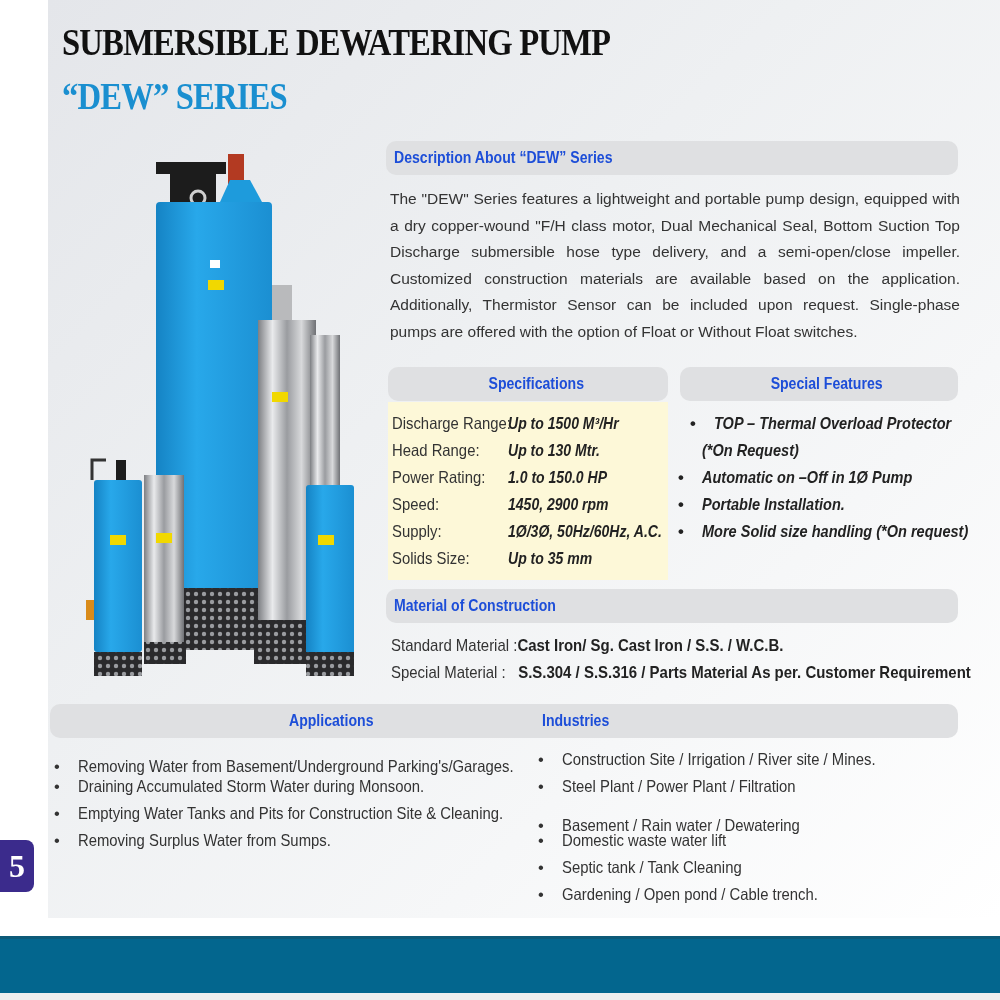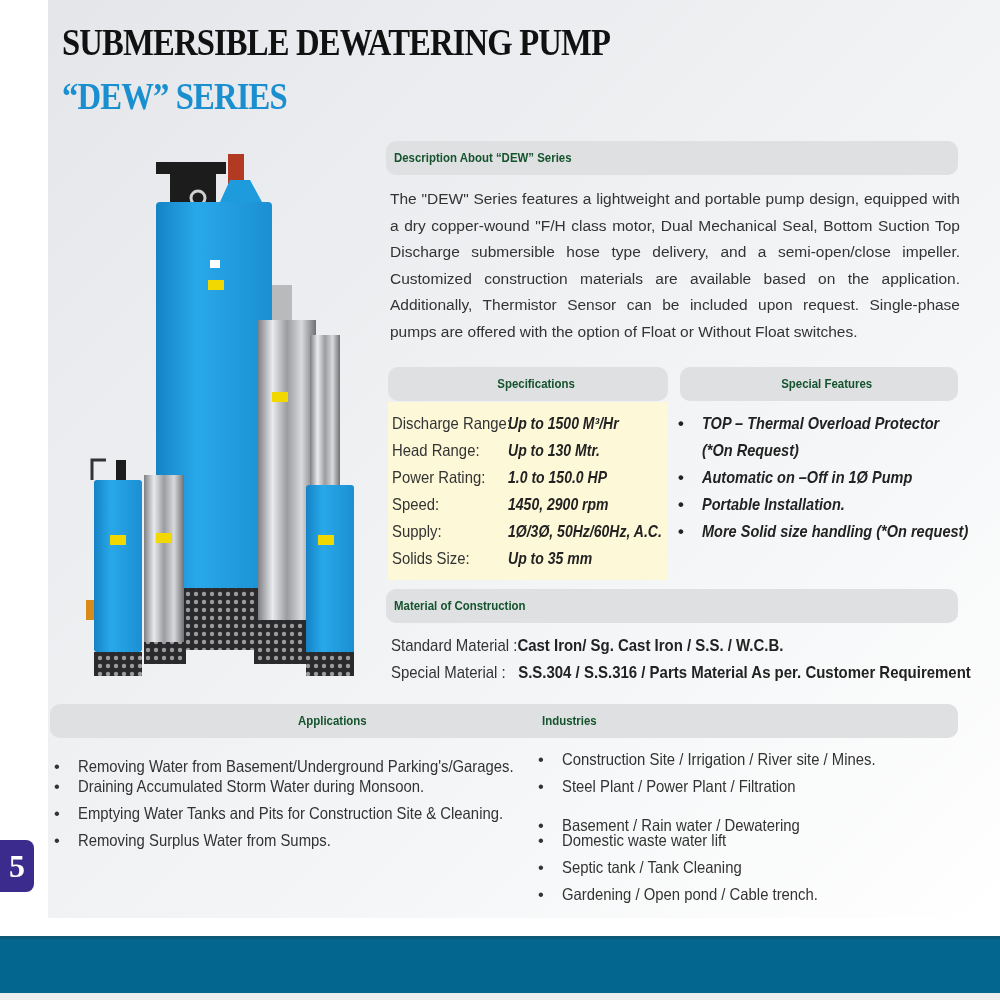--- a/index.html
+++ b/index.html
@@ -20,21 +20,21 @@
     transform:scaleX(0.86); transform-origin:left top; white-space:nowrap;
   }
   .subtitle {
     position:absolute; left:62px; top:74px;
     font-family:"Liberation Serif", serif; font-weight:bold;
     font-size:38px; letter-spacing:-1px; color:#1a8fd0;
     transform:scaleX(0.86); transform-origin:left top; white-space:nowrap;
   }
   .hdr {
     position:absolute; background:#dfe0e2; border-radius:10px;
-    font-weight:bold; font-size:13px; color:#14532d; height:34px; line-height:34px;
+    font-weight:bold; font-size:16px; color:#1d4ed8; height:34px; line-height:34px;
     box-sizing:border-box; padding-left:8px; white-space:nowrap;
   }
   .hdr span { display:inline-block; transform:scaleX(0.88); transform-origin:left center; }
   .hdr.center { text-align:center; padding-left:16px; }
   .hdr.center span { transform-origin:center center; }
   .desc {
     position:absolute; left:390px; top:186px; width:570px;
     font-size:15.5px; line-height:26.5px; color:#333; text-align:justify;
   }
   .specbox {
@@ -138,21 +138,21 @@
 <div class="spec-row" style="top:414px;"><span class="lbl">Discharge Range:</span><span class="val">Up to 1500 M³/Hr</span></div>
 <div class="spec-row" style="top:441px;text-decoration:underline;"><span class="lbl">Head Range:</span><span class="val">Up to 130 Mtr.</span></div>
 <div class="spec-row" style="top:468px;"><span class="lbl">Power Rating:</span><span class="val">1.0 to 150.0 HP</span></div>
 <div class="spec-row" style="top:495px;"><span class="lbl">Speed:</span><span class="val">1450, 2900 rpm</span></div>
 <div class="spec-row" style="top:522px;"><span class="lbl">Supply:</span><span class="val">1Ø/3Ø, 50Hz/60Hz, A.C.</span></div>
 <div class="spec-row" style="top:549px;"><span class="lbl">Solids Size:</span><span class="val">Up to 35 mm</span></div>
 
 <div class="hdr center" style="left:680px;top:367px;width:278px;">
   <span>Special Features</span>
 </div>
-<div class="feat" style="top:414px;"><span class="b">•</span><span class="t">TOP – Thermal Overload Protector</span></div>
+<div class="feat" style="top:414px;margin-left:12px;"><span class="b">•</span><span class="t">TOP – Thermal Overload Protector</span></div>
 <div class="feat" style="top:441px;"><span class="b"></span><span class="t">(*On Request)</span></div>
 <div class="feat" style="top:468px;"><span class="b">•</span><span class="t">Automatic on –Off in 1Ø Pump</span></div>
 <div class="feat" style="top:495px;"><span class="b">•</span><span class="t">Portable Installation.</span></div>
 <div class="feat" style="top:522px;"><span class="b">•</span><span class="t">More Solid size handling (*On request)</span></div>
 
 <div class="hdr" style="left:386px;top:589px;width:572px;">
   <span>Material of Construction</span>
 </div>
 <div class="mat" style="top:636px;">
   <span class="l"><span>Standard Material :</span><span class="v">Cast Iron/ Sg. Cast Iron / S.S. / W.C.B.</span></span>

